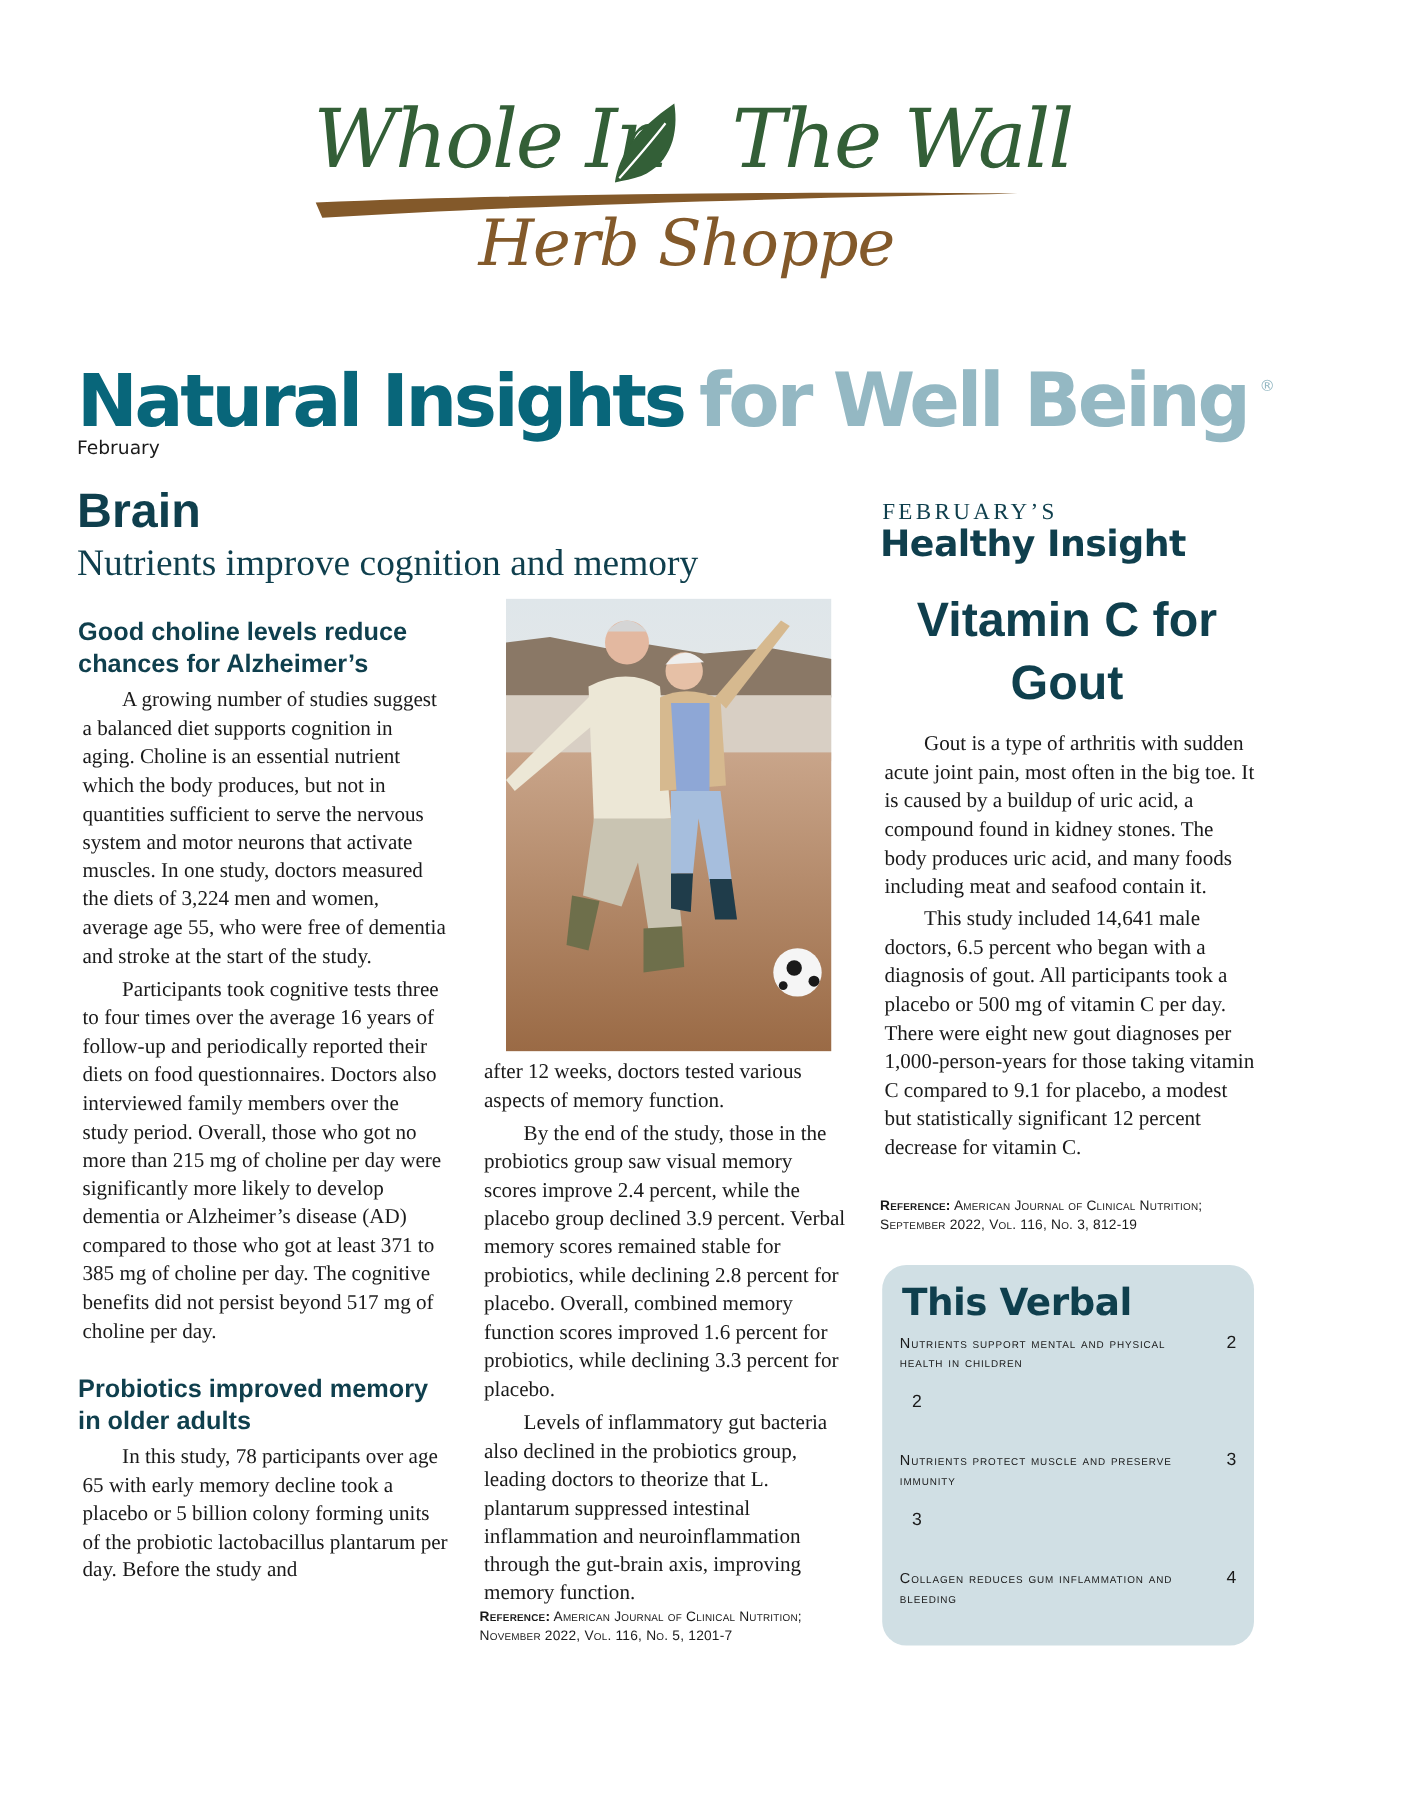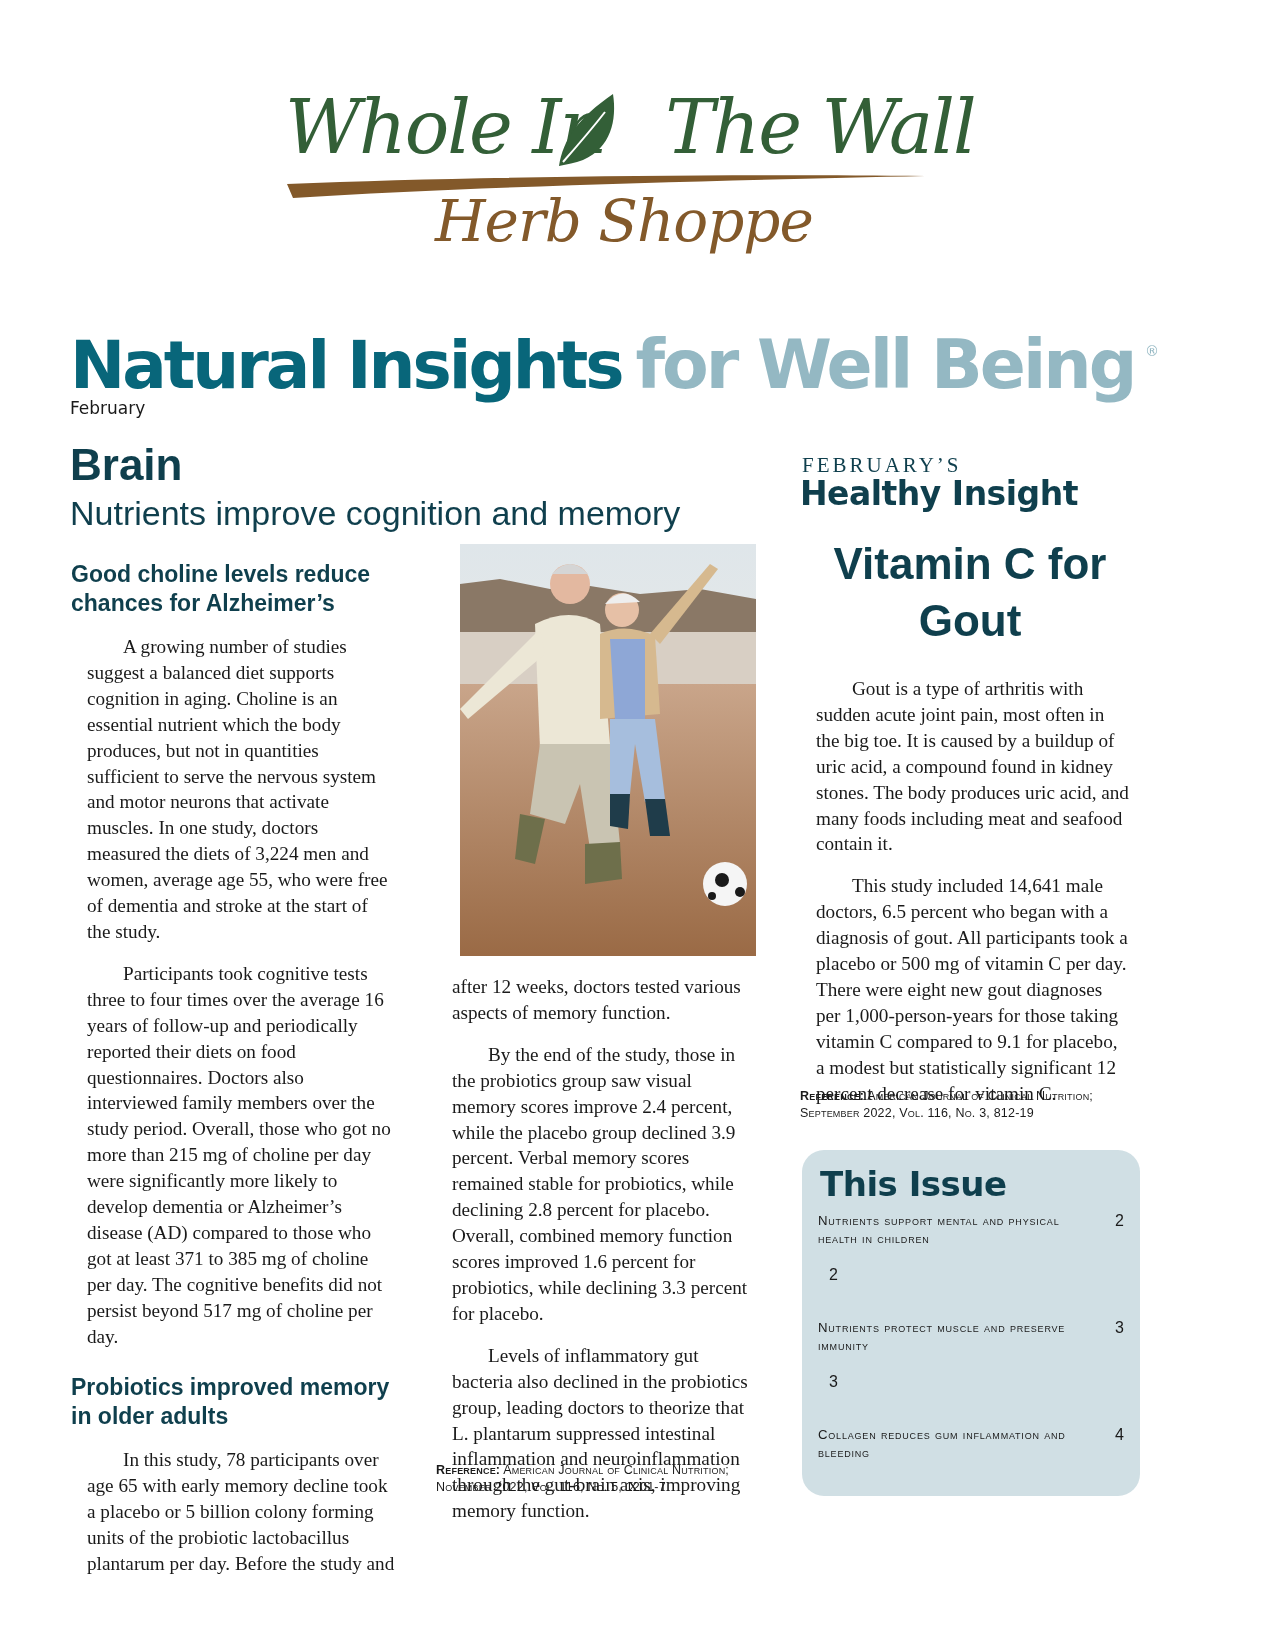--- a/index.html
+++ b/index.html
@@ -15,24 +15,24 @@
 
   
   .masthead { position: absolute; left: 70px; top: 325px; white-space: nowrap; }
   .mast-main { font-family: "DejaVu Sans", sans-serif; font-weight: bold; font-size: 66px; color: #08667a; letter-spacing: -3px; }
   .mast-sub { font-family: "DejaVu Sans", sans-serif; font-weight: bold; font-size: 68px; color: #94b8c3; letter-spacing: -3px; margin-left: 14px; }
   .reg { position: absolute; left: 1145px; top: 343px; font-family: "DejaVu Sans", sans-serif; font-size: 14px; color: #94b8c3; }
   .month-label { position: absolute; left: 70px; top: 398px; font-family: "DejaVu Sans", sans-serif; font-size: 17px; color: #1a1a1a; }
 
   
   .section-title { position: absolute; left: 70px; top: 440px; font-family: "Liberation Sans", sans-serif; font-weight: bold; font-size: 44px; color: #0f3f4d; }
-  .section-subtitle { position: absolute; left: 70px; top: 494px; font-family: Liberation Sans, sans-serif; font-size: 34px; color: #0f3f4d; text-align: center; }
+  .section-subtitle { position: absolute; left: 70px; top: 494px; font-family: Liberation Serif, serif; font-size: 34px; color: #0f3f4d; text-align: center; }
 
   .col { position: absolute; font-size: 19.2px; line-height: 25.9px; }
-  .col p { margin: 16px; text-indent: 36px; }
+  .col p { margin: 4px; text-indent: 36px; }
   .col p.noindent { text-indent: 0; }
   .col-left { left: 71px; top: 560px; width: 340px; }
   .col-mid { left: 436px; top: 958px; width: 340px; }
   .col-right { left: 800px; top: 660px; width: 345px; }
 
   .art-head { font-family: "Liberation Sans", sans-serif; font-weight: bold; font-size: 23px; line-height: 29px; color: #0f3f4d; margin: 0 0 6px 0; }
   .art-head.second { margin-top: 24px; }
 
   .ref { font-family: "Liberation Sans", sans-serif; font-size: 12.5px; line-height: 17px; color: #1a1a1a; font-variant: small-caps; letter-spacing: 0.2px; }
   .ref b { font-weight: bold; }
@@ -147,21 +147,21 @@
 <div class="col col-right">
   <p>Gout is a type of arthritis with sudden acute joint pain, most often in the big toe. It is caused by a buildup of uric acid, a compound found in kidney stones. The body produces uric acid, and many foods including meat and seafood contain it.</p>
   <p>This study included 14,641 male doctors, 6.5 percent who began with a diagnosis of gout. All participants took a placebo or 500 mg of vitamin C per day. There were eight new gout diagnoses per 1,000-person-years for those taking vitamin C compared to 9.1 for placebo, a modest but statistically significant 12 percent decrease for vitamin C.</p>
 </div>
 <div class="ref ref-right">
   <b>Reference:</b>
   <span>American Journal of Clinical Nutrition; September 2022, Vol. 116, No. 3, 812-19</span>
 </div>
 
 <div class="issue-box">
-  <div class="issue-title">This Issue</div>
+  <div class="issue-title">This Verbal</div>
   <ul class="issue-list">
     <li class="issue-item">
       <span class="issue-text">Nutrients support mental and physical health in children</span>
       <span class="issue-page">2</span>
     </li>
     <li class="issue-item">
       <span class="issue-page">2</span>
     </li>
     <li class="issue-item">
       <span class="issue-text">Nutrients protect muscle and preserve immunity</span>

